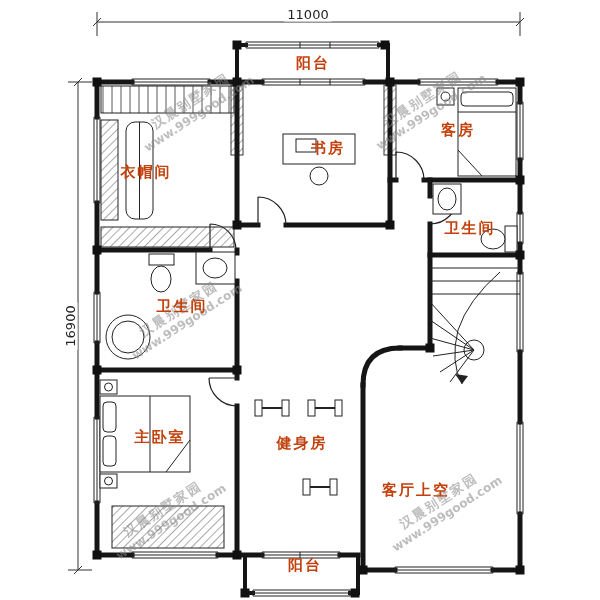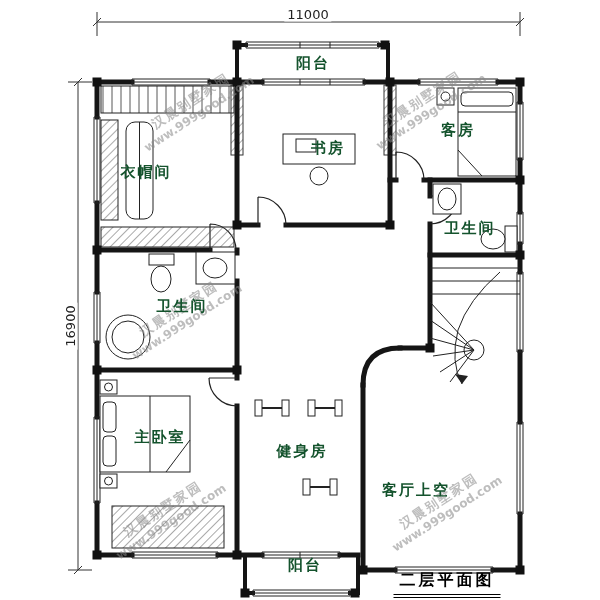--- a/index.html
+++ b/index.html
@@ -3,21 +3,21 @@
 <meta charset="utf-8">
 <style>
   html,body{margin:0;padding:0;background:#fff;}
   .page{
     position:relative;width:600px;height:600px;background:#fff;overflow:hidden;
     font-family:"DejaVu Sans",sans-serif;color:#000;
   }
   svg{position:absolute;left:0;top:0;}
   .room-label{
     position:absolute;transform:translate(-50%,-50%);
-    font-size:15px;font-weight:600;letter-spacing:2px;white-space:nowrap;color:#14532d;
+    font-size:15px;font-weight:600;letter-spacing:2px;white-space:nowrap;color:#c2410c;
   }
   .dim-text{
     position:absolute;font-size:13px;color:#222;transform:translate(-50%,-50%);
     background:#fff;padding:0 3px;white-space:nowrap;
   }
   .dim-text.vertical{transform:translate(-50%,-50%) rotate(-90deg);}
   .wm{
     position:absolute;width:170px;text-align:center;
     color:rgba(135,135,135,0.55);transform:rotate(-33deg);
     font-weight:600;pointer-events:none;line-height:1.25;
@@ -232,19 +232,18 @@
   <div class="dim-text" style="left:308px;top:14px;">11000</div>
   <div class="dim-text vertical" style="left:70px;top:326px;">16900</div>
 
   <div class="room-label" style="left:313px;top:63px;">阳台</div>
   <div class="room-label" style="left:328px;top:148px;">书房</div>
   <div class="room-label" style="left:458px;top:130px;text-align:center;">客房</div>
   <div class="room-label" style="left:146px;top:172px;">衣帽间</div>
   <div class="room-label" style="left:470px;top:228px;">卫生间</div>
   <div class="room-label" style="left:182px;top:306px;">卫生间</div>
   <div class="room-label" style="left:160px;top:437px;">主卧室</div>
-  <div class="room-label" style="left:302px;top:443px;margin-top:8px;">健身房</div>
+  <div class="room-label" style="left:302px;top:443px;">健身房</div>
   <div class="room-label" style="left:416px;top:490px;">客厅上空</div>
   <div class="room-label" style="left:305px;top:565px;">阳台</div>
 
-  <div class="plan-title" style="left:447px;top:584px;">二层平面图</div>
 
 </div>
 
 </body></html>

